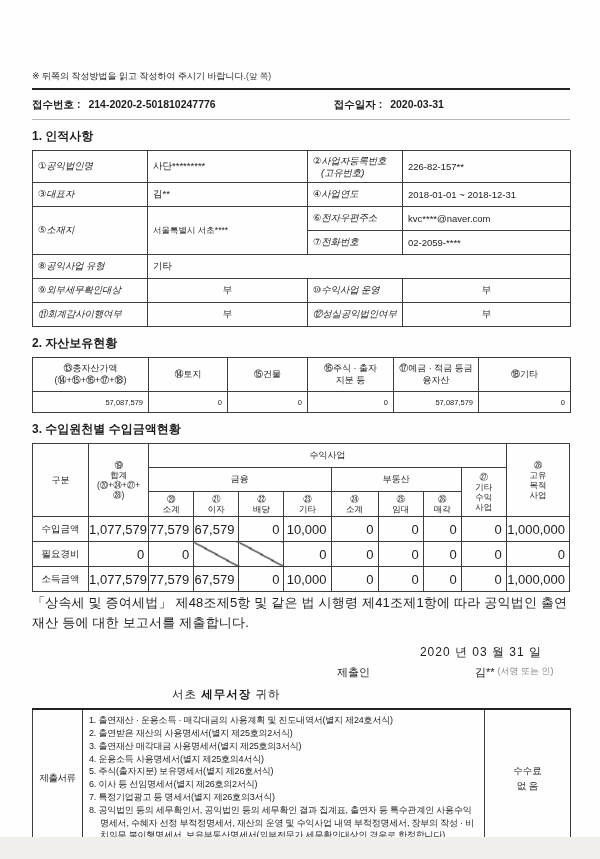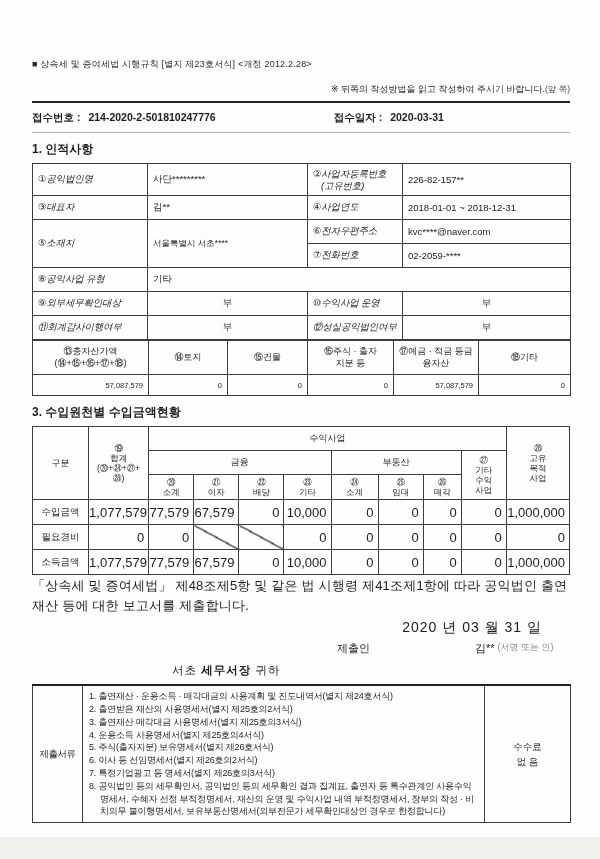--- a/index.html
+++ b/index.html
@@ -3,21 +3,21 @@
 <meta charset="utf-8">
 <style>
   * { margin:0; padding:0; box-sizing:border-box; }
   html,body { width:600px; height:859px; background:#ffffff; overflow:hidden; }
   body { font-family:"Liberation Sans","DejaVu Sans",sans-serif; color:#1c1c1c; }
   .page { position:relative; width:600px; height:859px; padding:58px 30px 0 32px; background:#fefefe; }
 
   .top-note { font-size:9px; color:#2a2a2a; letter-spacing:0.2px; }
   .title { text-align:center; font-size:18px; font-weight:bold; letter-spacing:1px; margin-top:12px; }
 
-  .instr-row { display:flex; justify-content:flex-end; align-items:flex-end;
+  .instr-row { display:flex; justify-content:flex-start; align-items:flex-end;
                font-size:9px; margin-top:12px; padding-bottom:5px; border-bottom:2px solid #222; }
   .front-mark { font-size:8.5px; color:#444; }
 
   .receipt-row { display:flex; align-items:center; height:30px; border-bottom:1px solid #b9b5b0;
                  font-size:10.5px; font-weight:bold; }
   .receipt-row .grp { display:flex; gap:8px; }
   .receipt-row .grp2 { margin-left:118px; }
 
   .sec-head { font-size:12px; font-weight:bold; margin:8px 0 5px 0; }
 
@@ -42,21 +42,21 @@
   .t3 .pre { white-space:pre-line; line-height:1.2; font-size:8.5px; padding:2px 0; }
   .t3 .grp { height:24px; }
   .t3 .rowlbl { font-size:9.5px; height:25px; }
   .t3 .num { text-align:right; font-size:13px; padding-right:4px; }
   .t3 .diag { background-image:linear-gradient(to top right,
               transparent calc(50% - 0.7px), #3d3d3d calc(50% - 0.7px),
               #3d3d3d calc(50% + 0.7px), transparent calc(50% + 0.7px)); }
 
   
   .decl { font-size:13px; line-height:1.5; margin-top:1px; letter-spacing:0.2px; }
-  .date-line { text-align:right; font-size:14px; margin-top:4px; padding-right:28px; letter-spacing:1px; }
+  .date-line { text-align:right; font-size:12px; margin-top:12px; padding-right:28px; letter-spacing:1px; }
   .submit-line { display:flex; align-items:flex-start; font-size:11px; margin-top:4px; }
   .submit-line .submitter-label { margin-left:305px; }
   .submit-line .submitter-name { margin-left:105px; font-size:11px; }
   .submit-line .sign-note { color:#8a8a8a; font-size:9px; margin-left:3px; white-space:nowrap; }
   .recipient { font-size:11.5px; margin:7px 0 6px 140px; letter-spacing:1px; }
   .recipient .b { font-weight:bold; }
 
   
   .t4 { border-top:2px solid #222; }
   .t4 .doc-lbl { text-align:center; font-size:9.5px; letter-spacing:-0.5px; padding:0 1px; }
@@ -65,21 +65,20 @@
   .t4 .fee { text-align:center; font-size:9.5px; line-height:1.6; }
 
   .scan-edge { position:absolute; left:0; bottom:0; width:600px; height:22px;
                background:#f1efec; }
 </style>
 </head>
 <body>
 
 <div class="page">
 
-  <div class="top-note">■ 상속세 및 증여세법 시행규칙 [별지 제23호서식] &lt;개정 2012.2.28&gt;</div>
 
 
   <div class="instr-row">
     <span>※ 뒤쪽의 작성방법을 읽고 작성하여 주시기 바랍니다.</span>
     <span class="front-mark">(앞 쪽)</span>
   </div>
 
   <div class="receipt-row">
     <span class="grp">
       <span>접수번호 :</span>
@@ -138,20 +137,21 @@
     </tr>
     <tr style="height:24px">
       <td class="lbl">⑪회계감사이행여부</td>
       <td class="val ctr">부</td>
       <td class="lbl">⑫성실공익법인여부</td>
       <td class="val ctr">부</td>
     </tr>
   </tbody>
     </table>
 
+  <div class="sec-head">2. 자산보유현황</div>
 
   <table class="t2">
     <colgroup>
         <col style="width:116px">
         <col style="width:79px">
         <col style="width:80px">
         <col style="width:86px">
         <col style="width:85px">
         <col style="width:92px">
       </colgroup>

